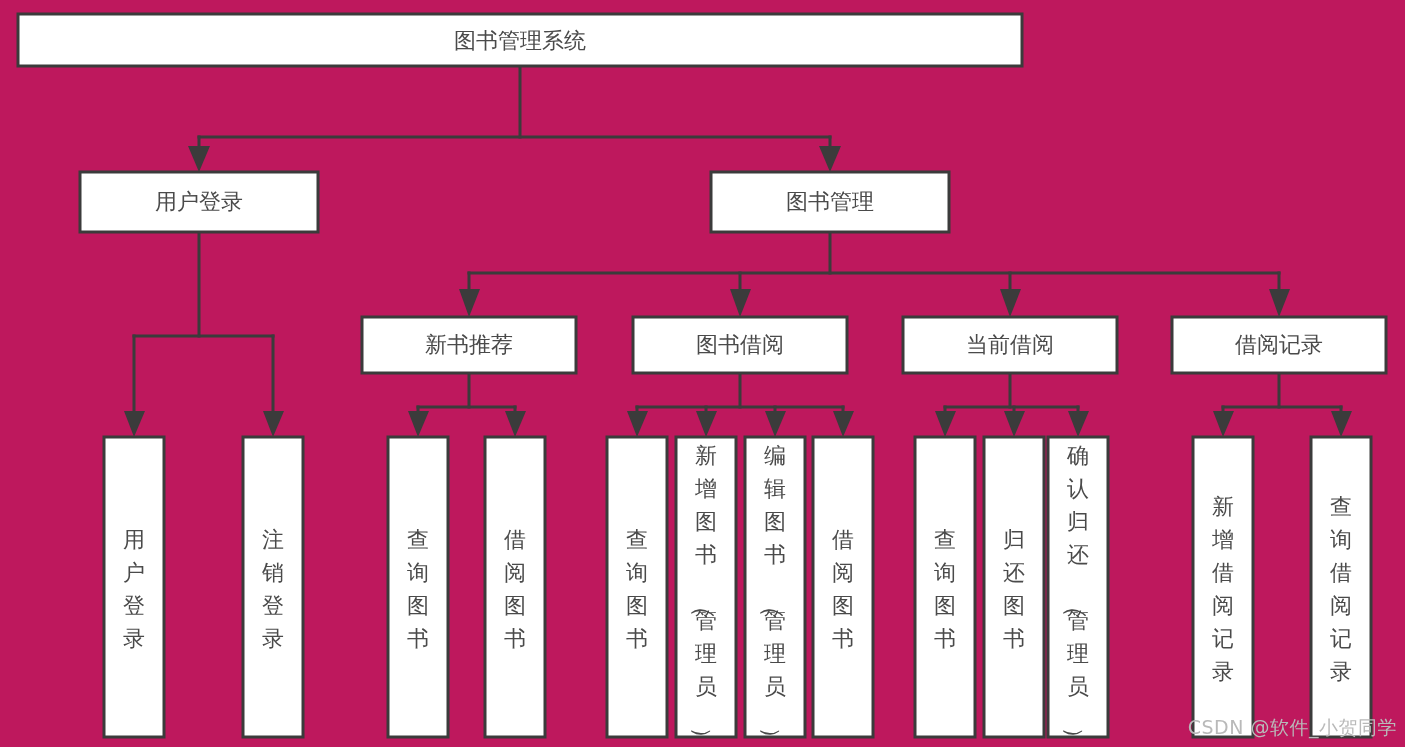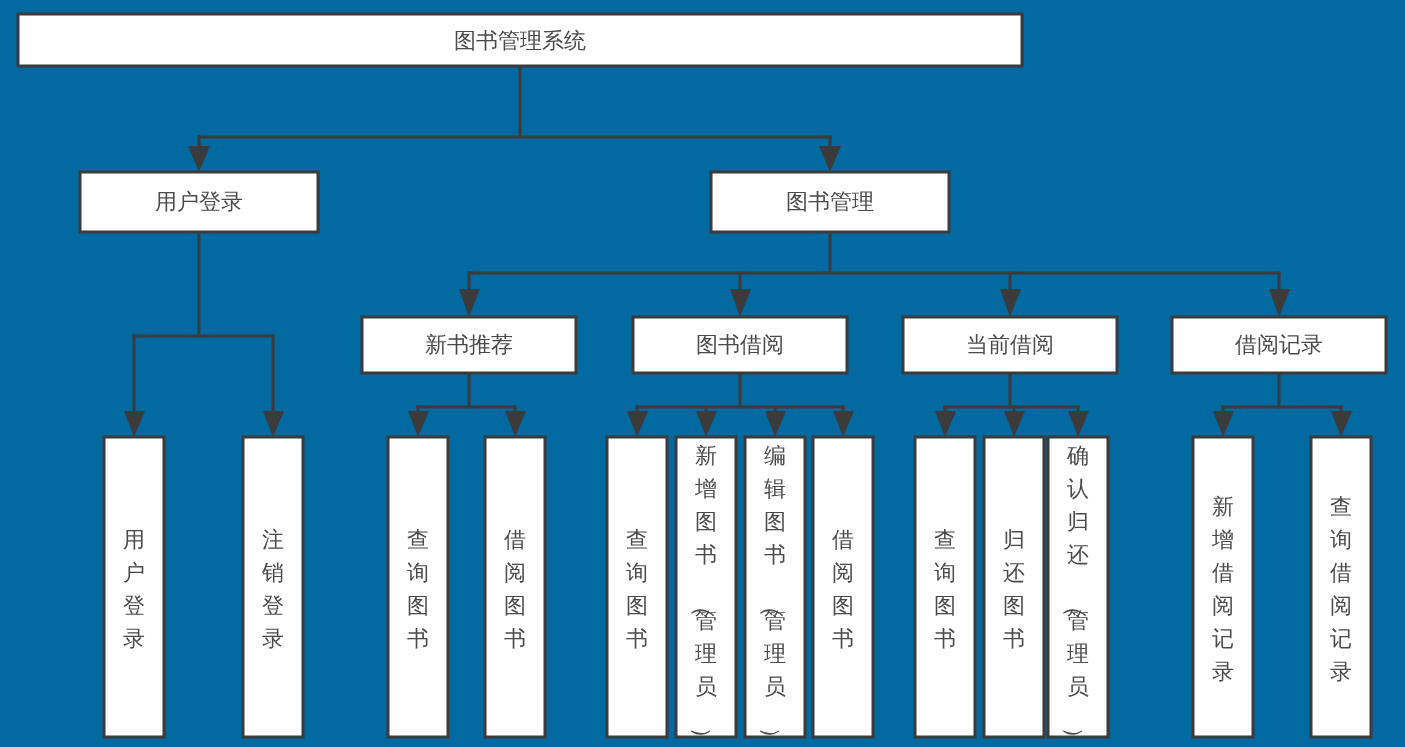--- a/index.html
+++ b/index.html
@@ -11,21 +11,21 @@
   body {
     width: 1405px;
     height: 747px;
     overflow: hidden;
     font-family: "DejaVu Sans", "Liberation Sans", sans-serif;
   }
   #diagram-root {
     position: relative;
     width: 1405px;
     height: 747px;
-    background: #0369a1;
+    background: #be185d;
   }
   svg#flowchart {
     display: block;
     width: 1405px;
     height: 747px;
   }
   .node-box {
     fill: #ffffff;
     stroke: #3b3b3b;
     stroke-width: 3;
@@ -238,13 +238,14 @@
       <text class="node-label-vertical" x="1223" y="514"><tspan x="1223" dy="0">新</tspan><tspan x="1223" dy="33">增</tspan><tspan x="1223" dy="33">借</tspan><tspan x="1223" dy="33">阅</tspan><tspan x="1223" dy="33">记</tspan><tspan x="1223" dy="33">录</tspan></text>
     </g>
 
     <g>
       <rect class="node-box" x="1311" y="437" width="60" height="300"></rect>
       <text class="node-label-vertical" x="1341" y="514"><tspan x="1341" dy="0">查</tspan><tspan x="1341" dy="33">询</tspan><tspan x="1341" dy="33">借</tspan><tspan x="1341" dy="33">阅</tspan><tspan x="1341" dy="33">记</tspan><tspan x="1341" dy="33">录</tspan></text>
     </g>
 
   </svg>
 
+  <div class="watermark-text">CSDN @软件_小贺同学</div>
 </div>
 
 </body></html>

